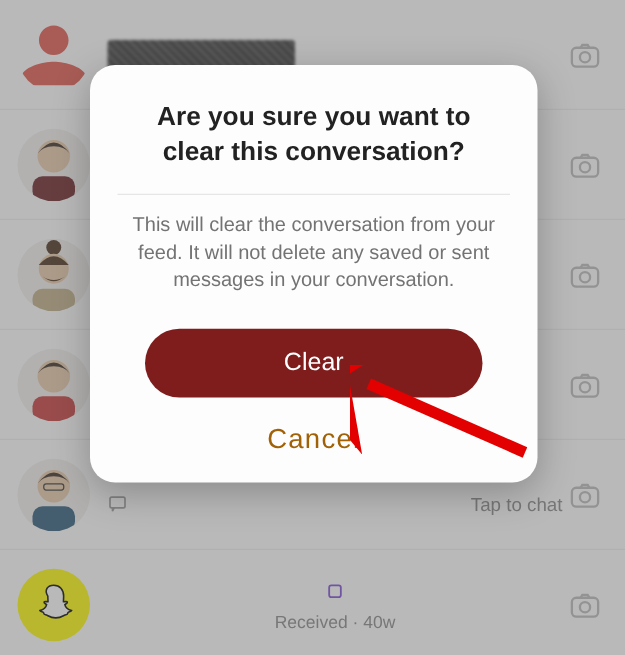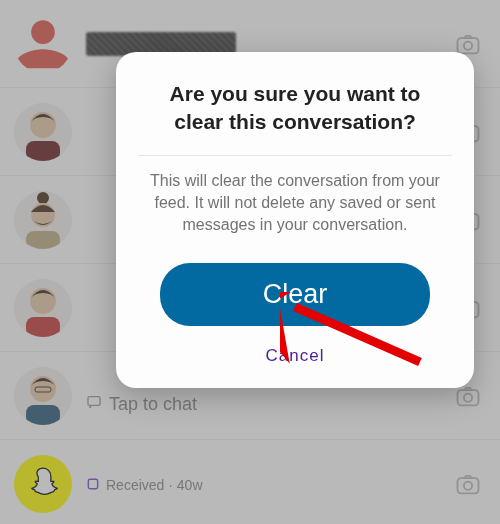--- a/index.html
+++ b/index.html
@@ -51,20 +51,21 @@
       font-weight: 600;
       color: #222;
     }
     .chat-status {
       display: flex;
       align-items: center;
       gap: 6px;
       margin-top: 3px;
       color: #888;
       font-size: 14px;
+      flex-direction: column;
     }
     .camera-btn {
       width: 36px;
       height: 36px;
       display: flex;
       align-items: center;
       justify-content: center;
       flex-shrink: 0;
       color: #bbb;
     }
@@ -79,21 +80,20 @@
     .dialog {
       position: absolute;
       top: 52px;
       left: 72px;
       width: 358px;
       background: #fdfdfd;
       border-radius: 20px;
       padding: 28px 22px 22px;
       box-shadow: 0 8px 30px rgba(0,0,0,0.25);
       text-align: center;
-      margin-left: 44px;
     }
     .dialog-title {
       font-size: 21px;
       font-weight: 600;
       color: #222;
       line-height: 1.35;
       padding: 0 8px;
     }
     .dialog-divider {
       border-top: 1px solid #e6e6e6;
@@ -102,36 +102,36 @@
     .dialog-body {
       font-size: 16px;
       color: #737373;
       line-height: 1.4;
       padding: 0 4px;
     }
     .clear-btn {
       display: block;
       width: 270px;
       margin: 26px auto 0;
-      background: #0369a1;
+      background: #7f1d1d;
       color: #fff;
       border: none;
       border-radius: 30px;
       padding: 16px 0;
-      font-size: 27px;
+      font-size: 20px;
       font-weight: 400;
       cursor: pointer;
     }
     .cancel-btn {
       display: block;
       margin: 20px auto 0;
       background: none;
       border: none;
-      color: #4c1d95;
-      font-size: 17px;
+      color: #a16207;
+      font-size: 22px;
       letter-spacing: 1px;
       cursor: pointer;
     }
     .arrow {
       position: absolute;
       top: 292px;
       left: 280px;
       z-index: 20;
       pointer-events: none;
     }
@@ -140,21 +140,22 @@
       height: 24px;
       background: repeating-linear-gradient(45deg, #333 0 3px, #555 3px 5px);
       filter: blur(1.2px);
       border-radius: 3px;
     }
     .tap-to-chat {
       display:flex;
       align-items:center;
       gap:7px;
       color:#888;
-      font-size:18px;
+      font-size:15px;
+      justify-content:space-between;
     }
     .ghost-avatar {
       background: #fffc00;
       width:58px;
       height:58px;
       border-radius:50%;
       display:flex;
       align-items:center;
       justify-content:center;
     }

